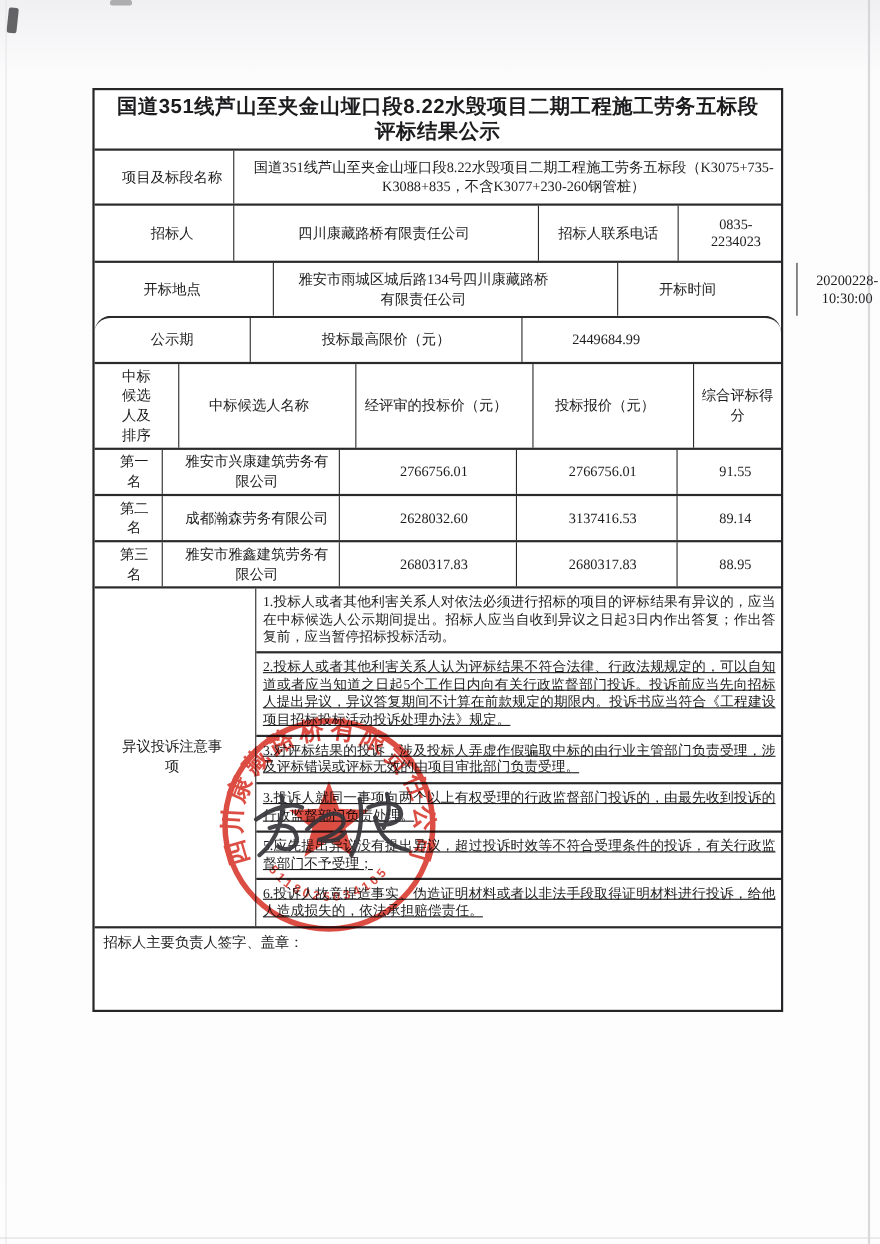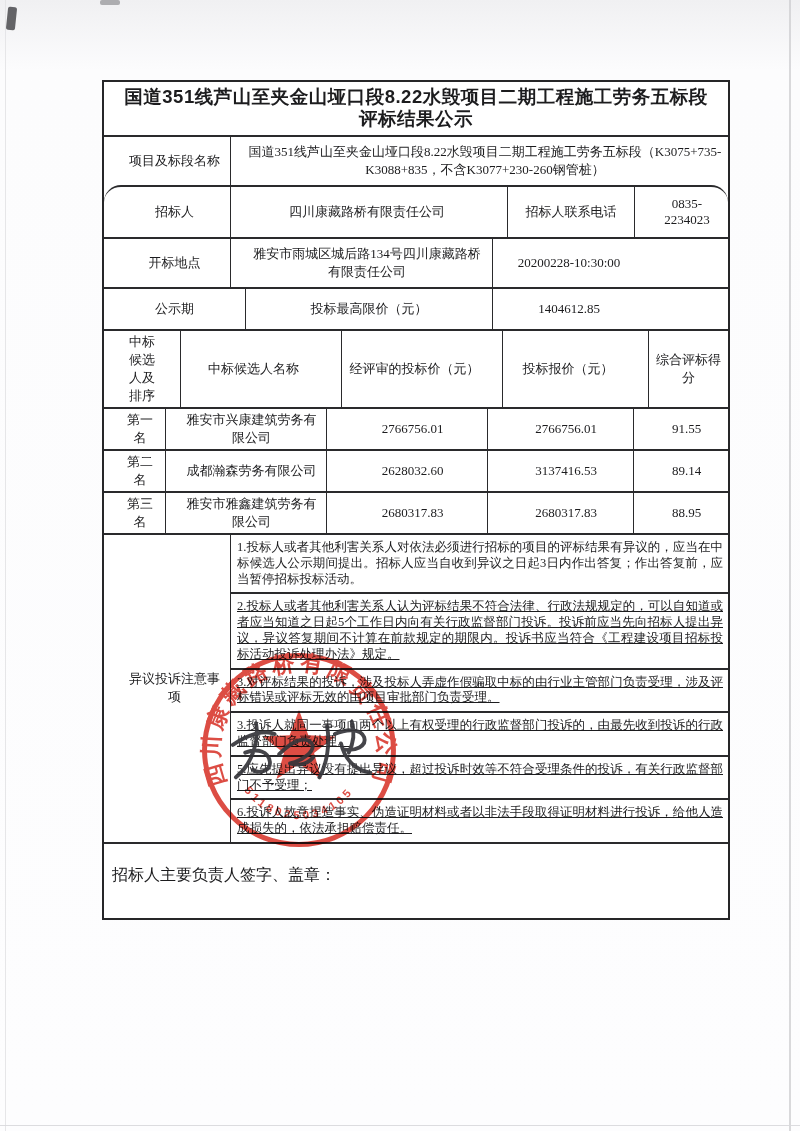--- a/index.html
+++ b/index.html
@@ -10,46 +10,46 @@
     color:#1c1c1e;
     -webkit-font-smoothing:antialiased;
   }
   
   .edge-right{position:absolute;top:0;right:9px;width:2px;height:100%;background:#cfcfd2;opacity:.8;}
   .edge-left{position:absolute;top:0;left:5px;width:1px;height:100%;background:#e3e3e6;opacity:.9;}
   .edge-bottom{position:absolute;left:0;bottom:5px;width:100%;height:1px;background:#d8d8db;opacity:.9;}
   .corner-mark{position:absolute;left:7px;top:7px;width:9px;height:23px;background:#4a4a4e;transform:rotate(6deg);border-radius:2px;opacity:.85;}
   .top-smudge{position:absolute;left:100px;top:0;width:20px;height:5px;background:#6a6a6e;opacity:.5;border-radius:2px;}
 
-  .doc{position:absolute;left:102px;top:80px;width:628px;border:2px solid #262628;background:#fff;box-sizing:border-box;}
+  .doc{position:absolute;left:84px;top:80px;width:628px;border:2px solid #262628;background:#fff;box-sizing:border-box;}
 
   .cell{box-sizing:border-box;display:flex;align-items:center;justify-content:center;text-align:center;padding:2px 6px;}
   .lbl{font-size:13px;margin-left:15px;}
   .val{font-size:13px;padding-left:17px;}
   .vline{border-left:1.5px solid #2a2a2c;}
   .hline{border-top:2px solid #2a2a2c;}
 
   .title-block{padding:4px 8px 5px;text-align:center;font-family:"Liberation Sans","DejaVu Sans",sans-serif;font-weight:700;font-size:18.5px;line-height:22px;letter-spacing:.5px;}
 
   .row-a{display:grid;grid-template-columns:126px 262px 142px 1fr;}
   .row-proj{display:grid;grid-template-columns:126px 1fr;min-height:48px;}
-  .row-a2{min-height:50px;border-radius:17px;}
-  .row-a3{min-height:48px;}
-  .row-a4{min-height:40px;}
+  .row-a2{min-height:50px;}
+  .row-a3{min-height:48px;gap:36px;}
+  .row-a4{min-height:40px;border-radius:15px;}
 
   .row-b{display:grid;grid-template-columns:61px 161px 161px 146px 1fr;}
   .row-b.head{min-height:48px;}
   .row-b.body{min-height:38px;}
 
   .notice{display:grid;grid-template-columns:126px 1fr;}
-  .notice-items{border-left:1.5px solid #2a2a2c;}
+  .notice-items{border-left:1.5px solid #2a2a2c;margin-left:20px;}
   .notice-item{font-size:12.5px;line-height:15.8px;padding:5px 5px 5px 6px;text-align:justify;}
   .notice-item + .notice-item{border-top:2px solid #2a2a2c;text-decoration:underline;}
 
-  .sign-row{min-height:56px;display:flex;align-items:center;padding:4px 8px 14px;font-size:16px;}
+  .sign-row{min-height:56px;display:flex;align-items:flex-start;padding:4px 8px 14px;font-size:13px;}
 
   
   .seal{position:absolute;left:190px;top:641px;width:218px;height:218px;mix-blend-mode:multiply;opacity:.88;z-index:5;pointer-events:none;}
   .signature{position:absolute;left:222px;top:706px;width:170px;height:84px;z-index:6;pointer-events:none;opacity:.92;}
 </style>
 </head>
 <body>
 
 <div class="corner-mark"></div>
 <div class="top-smudge"></div>
@@ -72,27 +72,28 @@
   <div class="row-a row-a2 hline">
     <div class="cell lbl">招标人</div>
     <div class="cell val vline">四川康藏路桥有限责任公司</div>
     <div class="cell lbl vline">招标人联系电话</div>
     <div class="cell val vline">0835-2234023</div>
   </div>
 
   <div class="row-a row-a3 hline">
     <div class="cell lbl">开标地点</div>
     <div class="cell val vline">雅安市雨城区城后路134号四川康藏路桥有限责任公司</div>
+    <div class="cell lbl vline">开标时间</div>
     <div class="cell val vline">20200228-10:30:00</div>
   </div>
 
   <div class="row-a row-a4 hline">
     <div class="cell lbl">公示期</div>
     <div class="cell lbl vline">投标最高限价（元）</div>
-    <div class="cell val vline">1404612.85</div>
+    <div class="cell val vline">2449684.99</div>
   </div>
 
   <div class="row-b head hline">
     <div class="cell lbl">中标候选人及排序</div>
     <div class="cell lbl vline">中标候选人名称</div>
     <div class="cell lbl vline">经评审的投标价（元）</div>
     <div class="cell lbl vline">投标报价（元）</div>
     <div class="cell lbl vline">综合评标得分</div>
   </div>
 

